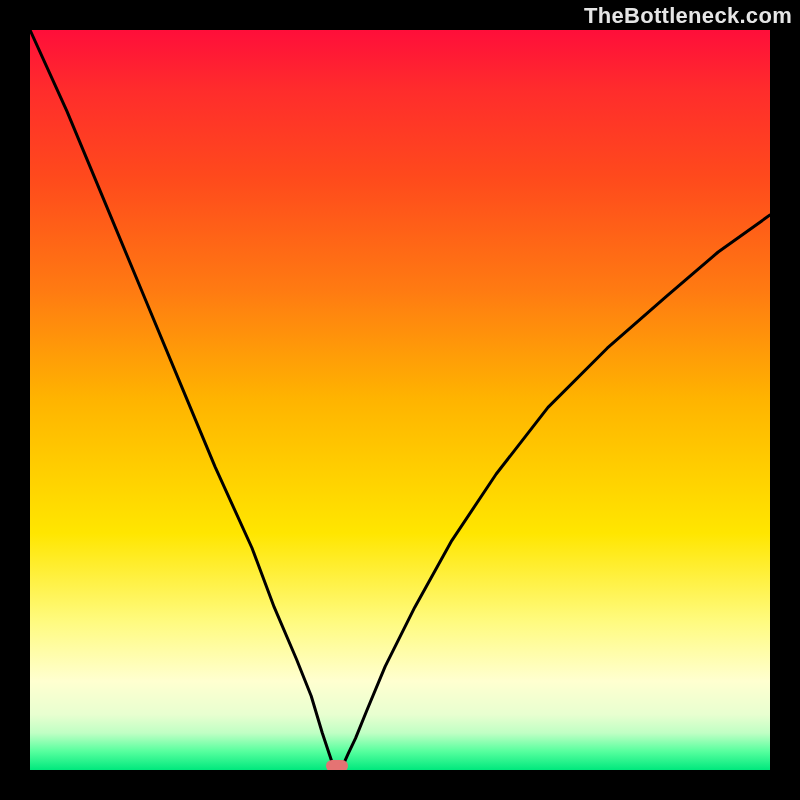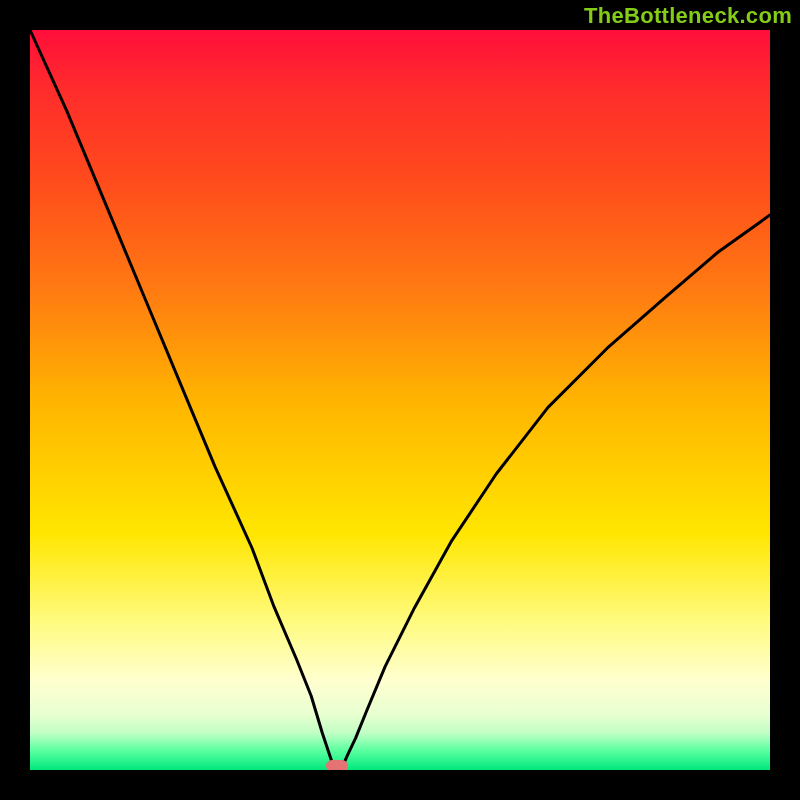--- a/index.html
+++ b/index.html
@@ -57,21 +57,21 @@
     background: #e57373;
     left: 296px;
     top: 730px;
   }
   .watermark {
     position: absolute;
     top: 3px;
     right: 8px;
     font-size: 22px;
     font-weight: 600;
-    color: #84cc16;
+    color: #e5e5e5;
     font-family: Arial, Helvetica, sans-serif;
     letter-spacing: 0.3px;
   }
 </style>
 </head>
 <body>
 
 <div class="frame">
   <div class="watermark">TheBottleneck.com</div>
   <div class="plot">

